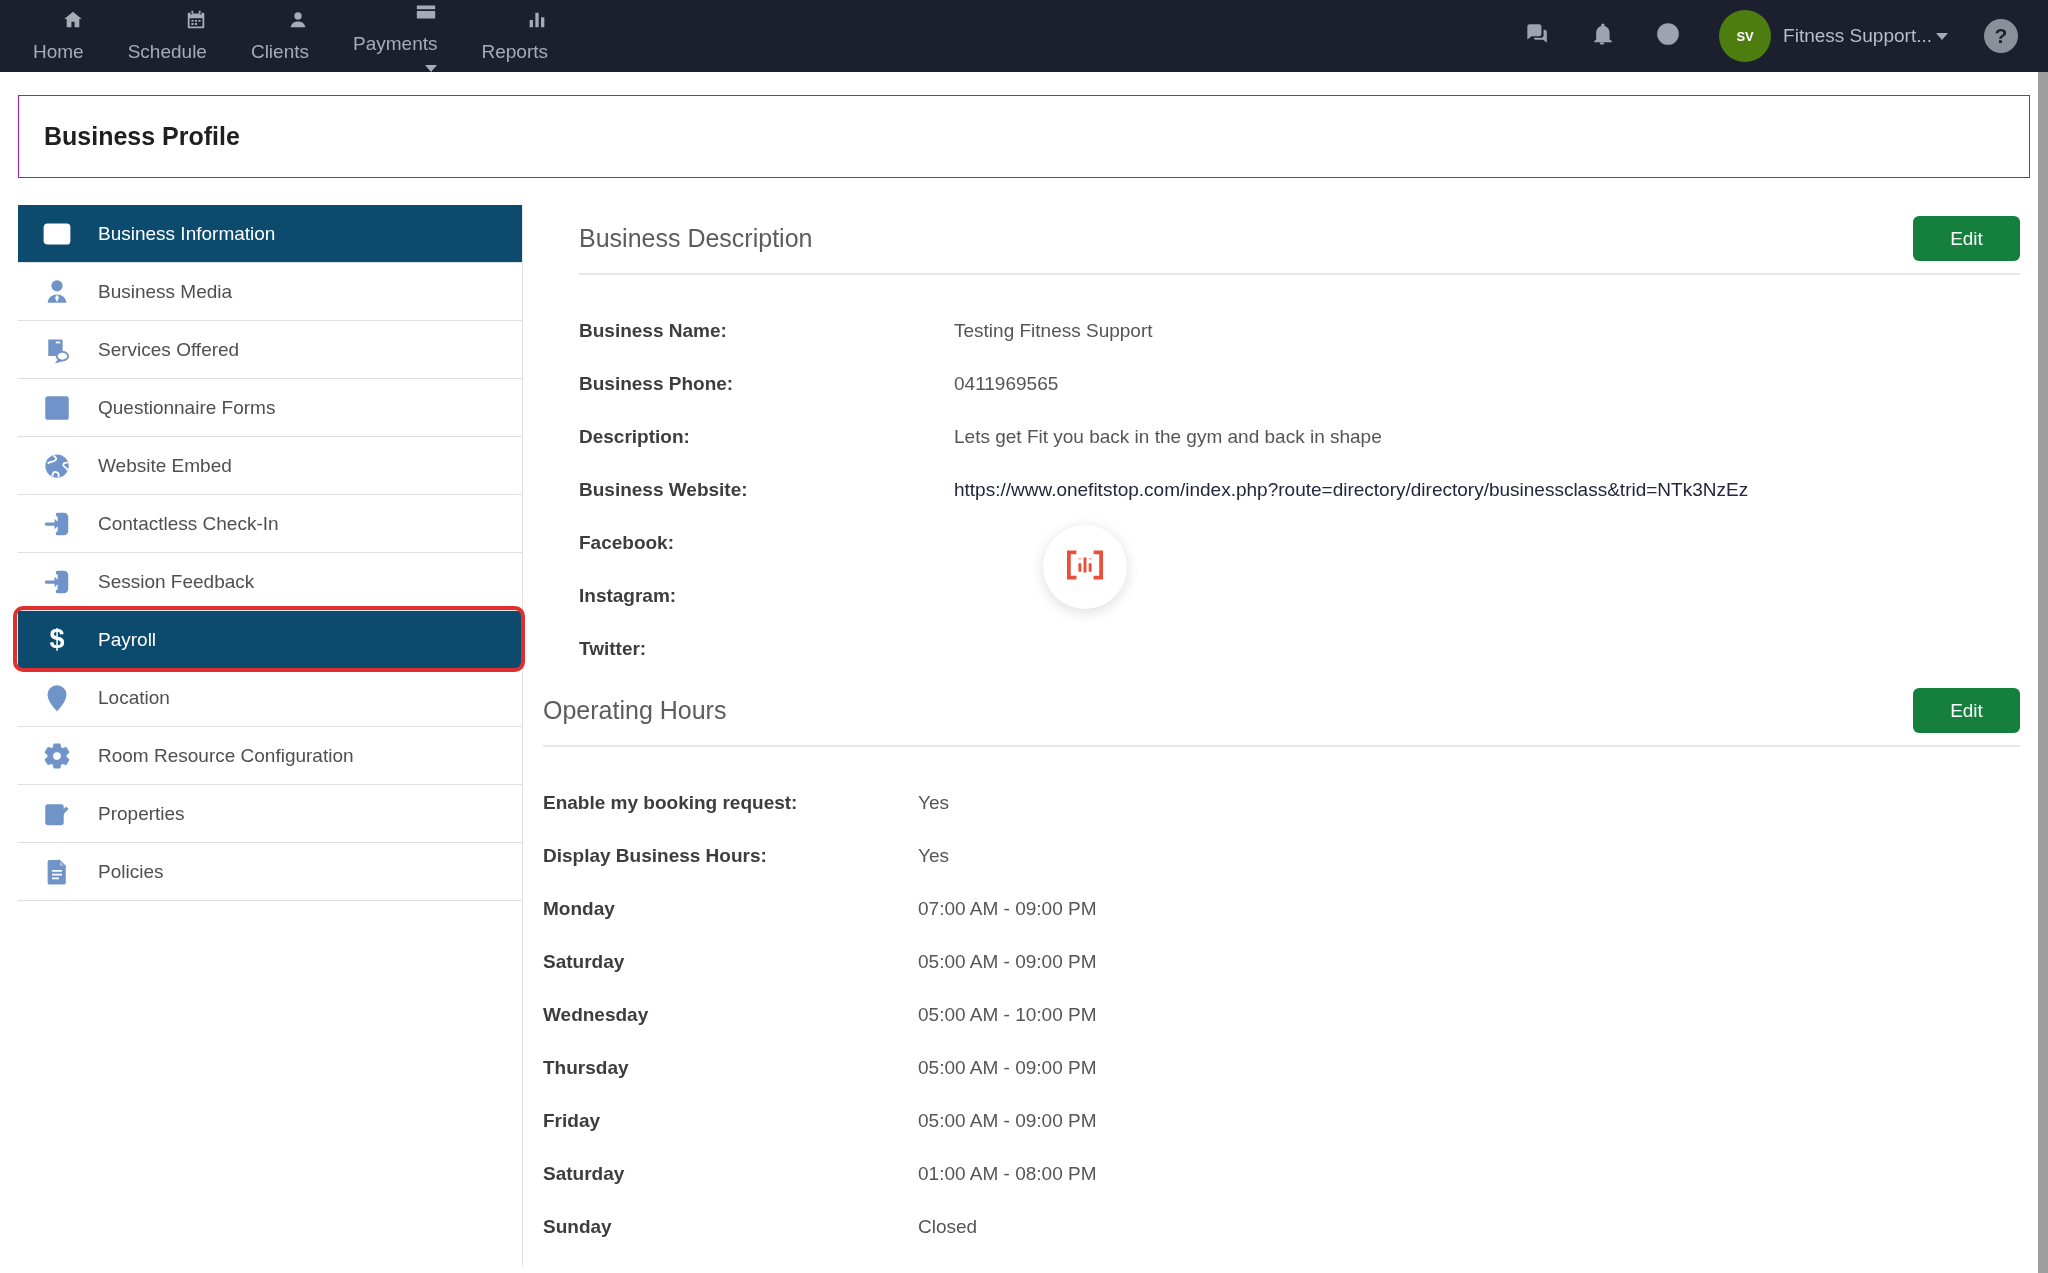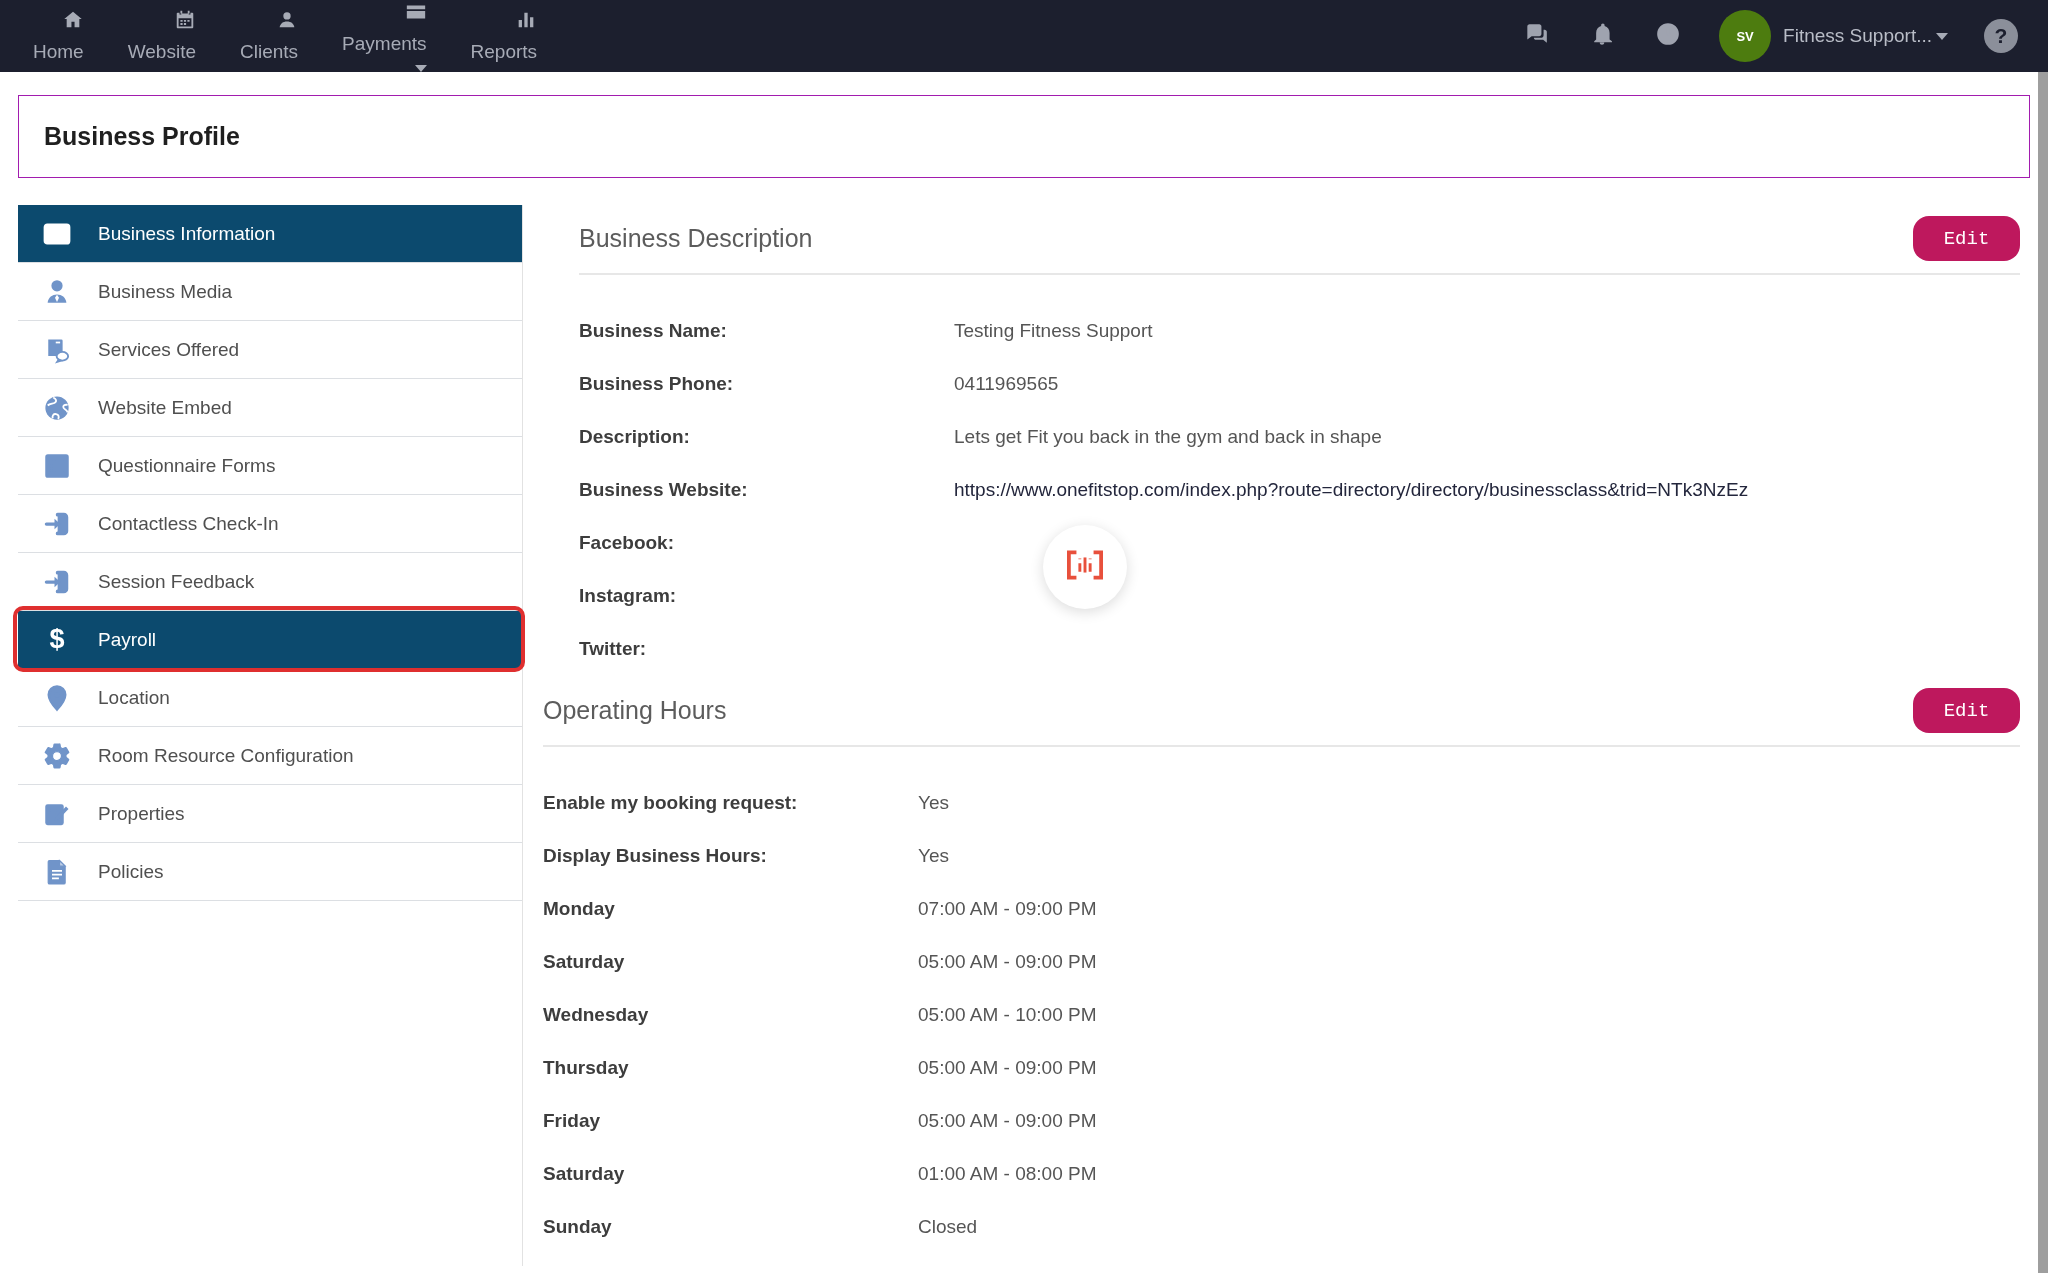--- a/index.html
+++ b/index.html
@@ -84,23 +84,23 @@
     pointer-events:none; z-index:3;
   }
   
   .main { flex:1 1 auto; margin-left:20px; padding-right:10px; }
   .section-head {
     display:flex; align-items:center; justify-content:space-between;
     height:45px;
   }
   .section-head h2 { font-size:25px; font-weight:normal; color:#5c5c5c; }
   .edit-btn {
-    width:107px; height:45px; background:#be185d; color:#ffffff;
-    border:none; border-radius:16px; font-size:19px;
-    font-family:Liberation Mono, monospace; cursor:pointer;
+    width:107px; height:45px; background:#15803d; color:#ffffff;
+    border:none; border-radius:6px; font-size:19px;
+    font-family:Liberation Sans, sans-serif; cursor:pointer;
   }
   .divider { border-bottom:2px solid #e7e7e7; margin-top:12px; }
   .fields { margin-top:42px; position:relative; }
   .field-row { display:flex; height:27px; margin-bottom:26px; align-items:center; }
   .field-row .f-label { width:375px; flex:0 0 375px; font-weight:bold; font-size:19px; color:#3d3d3d; }
   .field-row .f-value { font-size:19px; color:#555555; }
   .field-row .f-value.link { color:#23263c; cursor:pointer; }
   .sect-bd { margin-top:11px;margin-left:36px; }
   .sect-oh { margin-top:19px; }
   .days { margin-top:6px; }
@@ -130,21 +130,21 @@
           </svg>
         </span>
         <span>Home</span>
       </div>
       <div class="nav-item">
         <span style="display: flex;">
           <svg viewBox="0 0 24 24">
             <path d="M7 2h2v3H7zM15 2h2v3h-2zM4 4h2v2h2V5h8v1h2V4h2c.6 0 1 .4 1 1v15c0 .6-.4 1-1 1H4c-.6 0-1-.4-1-1V5c0-.6.4-1 1-1zm1 6v9h14v-9H5zm2 2h2.4v2H7v-2zm3.8 0h2.4v2h-2.4v-2zm3.8 0H17v2h-2.4v-2zM7 15.4h2.4v2H7v-2zm3.8 0h2.4v2h-2.4v-2z"></path>
           </svg>
         </span>
-        <span>Website</span>
+        <span>Schedule</span>
       </div>
       <div class="nav-item">
         <span style="display: flex;">
           <svg viewBox="0 0 24 24">
             <circle cx="12" cy="7.5" r="4"></circle>
             <path d="M4 20c.5-4.2 3.6-6.5 8-6.5s7.5 2.3 8 6.5z"></path>
           </svg>
         </span>
         <span>Clients</span>
       </div>
@@ -230,35 +230,35 @@
               <path d="M11 6h3.5" stroke="#fff" stroke-width="1.4"></path>
               <ellipse cx="16.3" cy="17" rx="4.6" ry="3.5" fill="#fff" stroke-width="1.5"></ellipse>
               <path d="M13.4 19.7l-1.2 1.8 2.8-.9z" stroke-width="1.5"></path>
             </svg>
           </span>
           <span class="label">Services Offered</span>
         </div>
         <div class="side-item">
           <span class="icon-box">
             <svg viewBox="0 0 24 24" fill="none" class="ic" style="color: rgb(112, 148, 201);">
-              <circle cx="12" cy="12" r="9.3" stroke="none" class="fillme" fill="currentColor"></circle>
-              <path d="M9 3.6c2.6 1.4 3 3.2 1.2 4.2-1.7 1-3.9.3-5.6 2.2M20.5 9.5c-2.4-.4-4 .6-3.3 2.3.7 1.6 3 1.6 3.2 3.8M8.5 20.3c-.4-2.3.7-3.8 2.8-3.4 2 .4 2.6 2.2 1.6 3.9" stroke="#fff" stroke-width="1.5"></path>
-            </svg>
-          </span>
-          <span class="label">Website Embed</span>
-        </div>
-        <div class="side-item">
-          <span class="icon-box">
-            <svg viewBox="0 0 24 24" fill="none" class="ic" style="color: rgb(112, 148, 201);">
               <rect x="3.5" y="3.5" width="17" height="17" rx="1.2" stroke-width="1.8"></rect>
               <path d="M6.5 7.5h2v2h-2zM6.5 11h2v2h-2zM6.5 14.5h2v2h-2z" stroke="none" class="fillme" fill="currentColor"></path>
               <path d="M10.5 8.5h7M10.5 12h7M10.5 15.5h7" stroke-width="1.5"></path>
             </svg>
           </span>
           <span class="label">Questionnaire Forms</span>
+        </div>
+        <div class="side-item">
+          <span class="icon-box">
+            <svg viewBox="0 0 24 24" fill="none" class="ic" style="color: rgb(112, 148, 201);">
+              <circle cx="12" cy="12" r="9.3" stroke="none" class="fillme" fill="currentColor"></circle>
+              <path d="M9 3.6c2.6 1.4 3 3.2 1.2 4.2-1.7 1-3.9.3-5.6 2.2M20.5 9.5c-2.4-.4-4 .6-3.3 2.3.7 1.6 3 1.6 3.2 3.8M8.5 20.3c-.4-2.3.7-3.8 2.8-3.4 2 .4 2.6 2.2 1.6 3.9" stroke="#fff" stroke-width="1.5"></path>
+            </svg>
+          </span>
+          <span class="label">Website Embed</span>
         </div>
         <div class="side-item">
           <span class="icon-box">
             <svg viewBox="0 0 24 24" fill="none" class="ic" style="color: rgb(112, 148, 201);">
               <path d="M12.5 4.5h5a2 2 0 0 1 2 2v11a2 2 0 0 1-2 2h-5" stroke-width="3" stroke-linecap="round"></path>
               <path d="M3.5 12h7.5" stroke-width="2.6" stroke-linecap="round"></path>
               <path d="M10 7.8 14.6 12 10 16.2z" stroke="none" class="fillme" fill="currentColor"></path>
             </svg>
           </span>
           <span class="label">Contactless Check-In</span>

